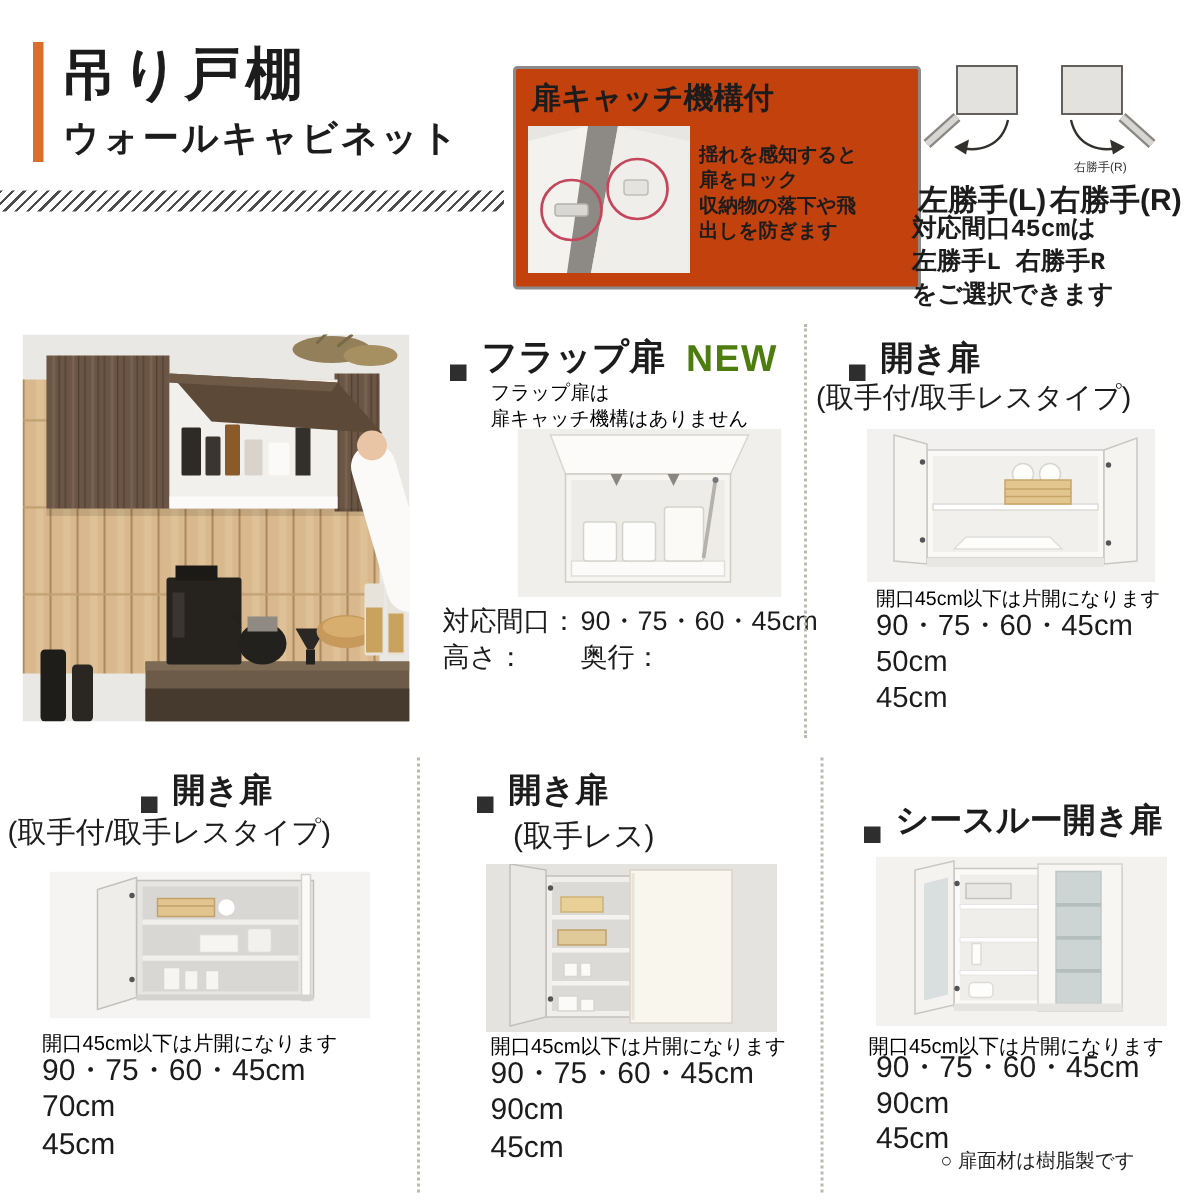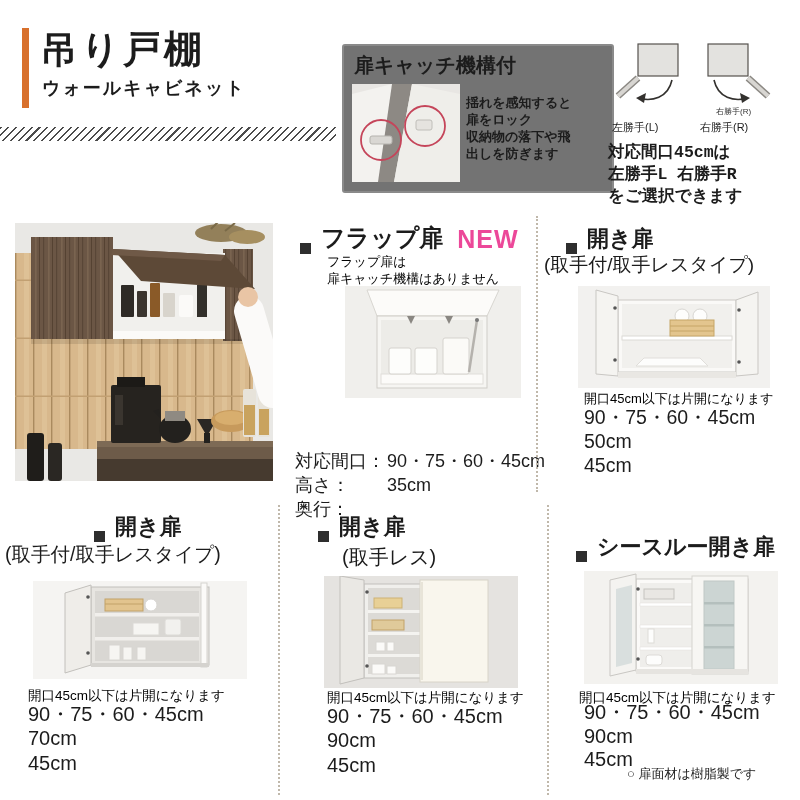--- a/index.html
+++ b/index.html
@@ -4,40 +4,40 @@
 <style>
   html,body{margin:0;padding:0;background:#fff;}
   #app{
     position:relative;width:800px;height:800px;background:#ffffff;overflow:hidden;
     font-family:"Liberation Sans","DejaVu Sans",sans-serif;color:#1c1c1c;
   }
   .abs{position:absolute;}
   
   .accent-bar{left:22px;top:28px;width:7px;height:80px;background:#d8702c;}
   .page-title{left:40px;top:24px;font-size:38px;font-weight:bold;letter-spacing:3px;}
-  .page-subtitle{left:42px;top:76px;font-size:18px;font-weight:bold;letter-spacing:2px;}
+  .page-subtitle{left:42px;top:76px;font-size:24px;font-weight:bold;letter-spacing:2px;}
   .hatch{left:0;top:127px;width:336px;height:14px;
     background:repeating-linear-gradient(135deg,#4c4c4c 0 1.5px,transparent 1.5px 5.5px);}
   
-  .catch-box{left:342px;top:44px;width:268px;height:145px;border:2px solid #8a8a8a;border-radius:3px;background:#737373;}
+  .catch-box{left:342px;top:44px;width:268px;height:145px;border:2px solid #8a8a8a;border-radius:3px;background:#c2410c;}
   .catch-title{left:10px;top:6px;font-size:20px;font-weight:bold;}
   .catch-photo{left:8px;top:38px;}
   .catch-text{left:122px;top:48px;width:142px;font-size:13px;font-weight:bold;line-height:1.32;}
   
-  .hand-label{font-size:11px;font-weight:normal;}
+  .hand-label{font-size:20px;font-weight:bold;}
   .hand-mini{left:716px;top:106px;font-size:8px;color:#333;}
   .hand-note{left:608px;top:142px;width:192px;font-size:16.5px;font-weight:bold;line-height:1.34;font-family:Liberation Mono, monospace;}
   
   .sec-header{display:flex;align-items:flex-end;}
   .bullet{display:inline-block;width:11px;height:11px;background:#2e2e2e;margin-right:10px;flex:0 0 auto;}
   .sec-title{font-weight:bold;}
-  .new-badge{color:#ec4899;font-weight:bold;font-size:25px;margin-left:14px;letter-spacing:1px;}
+  .new-badge{color:#4d7c0f;font-weight:bold;font-size:25px;margin-left:14px;letter-spacing:1px;}
   .orange-note{color:#000000;font-weight:normal;font-size:13px;line-height:1.3;}
   .sizes{font-size:20px;line-height:1.22;}
-  .spec-grid{display:grid;grid-template-columns:92px auto;font-size:18px;line-height:1.32;margin-top:47px;}
+  .spec-grid{display:grid;grid-template-columns:92px auto;font-size:18px;line-height:1.32;}
   .vdots{width:0;border-left:2px dotted #c0b8ab;}
   .footnote{font-size:13px;color:#222;margin-left:43px;}
 </style>
 </head>
 <body>
 
 <div id="app">
 
   <div class="abs accent-bar"></div>
   <div class="abs page-title">吊り戸棚</div>
@@ -165,21 +165,20 @@
     <rect x="44" y="62" width="22" height="26" rx="2" fill="#fdfdfb" stroke="#d5d3ce"></rect>
     <rect x="70" y="62" width="22" height="26" rx="2" fill="#fdfdfb" stroke="#d5d3ce"></rect>
     <rect x="98" y="52" width="26" height="36" rx="2" fill="#fbfaf7" stroke="#d5d3ce"></rect>
     <line x1="132" y1="34" x2="124" y2="86" stroke="#b5b2ad" stroke-width="2.5"></line>
     <circle cx="132" cy="34" r="2" fill="#777"></circle>
   </svg>
   <div class="abs spec-grid" style="left:295px;top:403px;">
     <span>対応間口：</span>
     <span>90・75・60・45cm</span>
     <span>高さ：</span>
-    <span>35cm</span>
     <span>奥行：</span>
   </div>
 
   <div class="abs vdots" style="left:536px;top:216px;height:276px;"></div>
 
   <div class="abs sec-header" style="left:566px;top:224px;">
     <span class="bullet"></span>
     <span class="sec-title" style="font-size:22px;">開き扉</span>
   </div>
   <div class="abs" style="left:544px;top:252px;font-size:19px;">(取手付/取手レスタイプ)</div>

